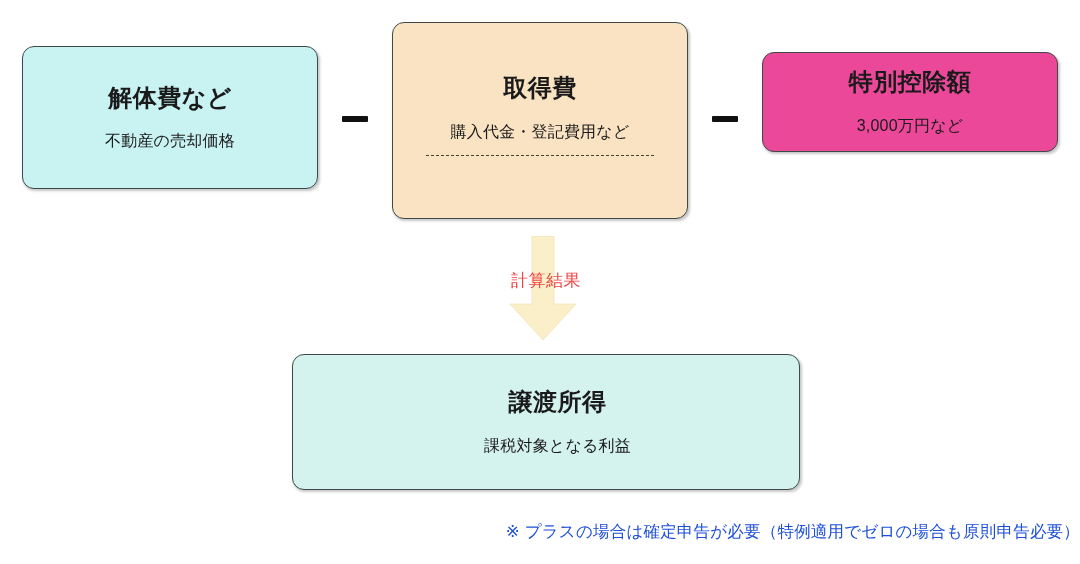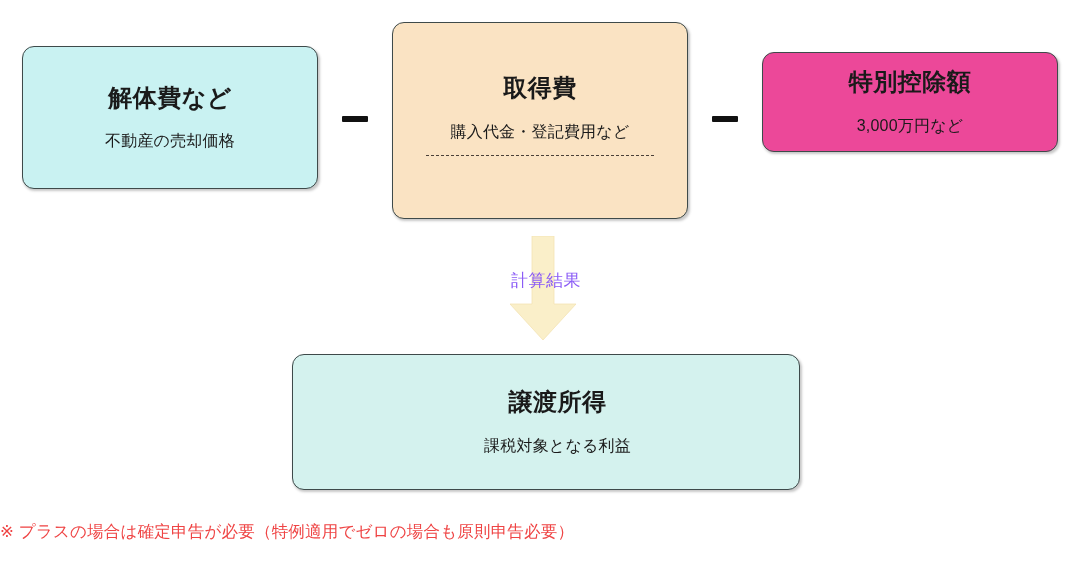--- a/index.html
+++ b/index.html
@@ -122,35 +122,35 @@
 
   
   #calc-label {
     position: absolute;
     left: 499px;
     top: 271px;
     width: 94px;
     font-size: 17px;
     line-height: 1.2;
     letter-spacing: 0.5px;
-    color: #8b5cf6;
+    color: #ef4444;
     text-align: center;
     white-space: nowrap;
   }
 
   
   #footnote {
     position: absolute;
     left: 0;
     top: 521px;
     width: 1080px;
-    text-align: left;
+    text-align: right;
     font-size: 16.5px;
     letter-spacing: 0.2px;
-    color: #ef4444;
+    color: #1d4ed8;
     white-space: nowrap;
   }
 </style>
 </head>
 <body>
 
 <div id="diagram">
 
   <div class="box" id="box-revenue">
     <div class="title">解体費など</div>

